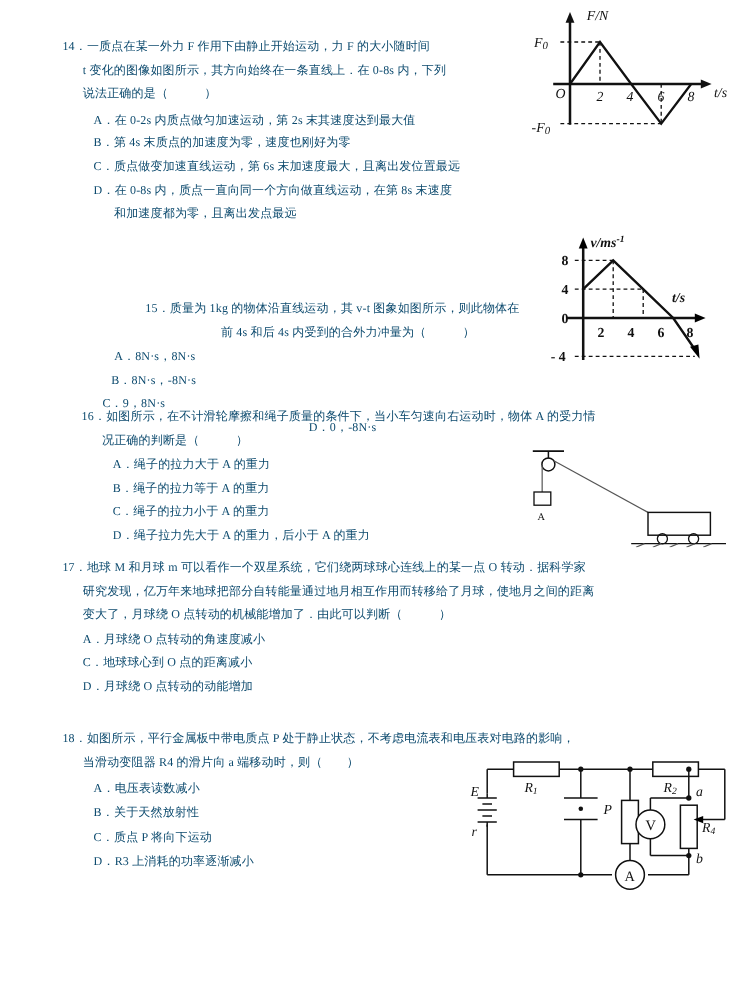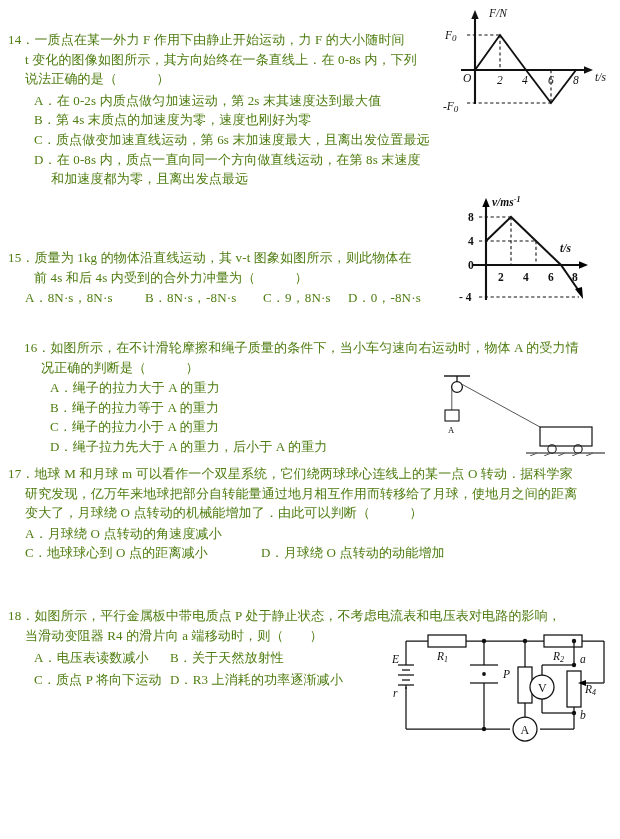--- a/index.html
+++ b/index.html
@@ -16,29 +16,30 @@
     overflow: hidden;
   }
   .page {
     position: relative;
     width: 620px;
     height: 839px;
   }
   
   .qblock {
     position: absolute;
-    font-size: 13px;
+    font-size: 10px;
     line-height: 19.6px;
-    color: #4d7c0f;
+    color: #0c4a6e;
     letter-spacing: 0.15px;
+    margin-left: 44px;
   }
   .qline { white-space: nowrap; }
   .indent1 { padding-left: 17px; }
   .indent2 { padding-left: 26px; }
-  .opt-row { display: flex; }
+  .opt-row { display: flex; flex-direction: column; }
   .opt-row > span { white-space: nowrap; }
 
   
   .fig {
     position: absolute;
   }
   svg { display: block; }
   .gl { stroke: #111; fill: none; }
   .thick { stroke-width: 2.1; }
   .dash { stroke-dasharray: 3.2 2.6; stroke-width: 1.1; stroke: #111; fill: none; }
@@ -102,21 +103,21 @@
 
       <line class="dash" x1="24" y1="33" x2="57" y2="33"></line>
       <line class="dash" x1="57" y1="33" x2="57" y2="68"></line>
       <line class="dash" x1="24" y1="101" x2="108" y2="101"></line>
       <line class="dash" x1="108" y1="68" x2="108" y2="101"></line>
 
       <polyline class="gl" style="stroke-width:1.9" points="32,68 57,33 83,68 108,101 133,68"></polyline>
     </svg>
   </div>
 
-  <div class="qblock" style="left:8px; top:248px; width:450px;">
+  <div class="qblock" style="left:8px; top:248px; width:450px;text-align:center;">
     <div class="qline">15．质量为 1kg 的物体沿直线运动，其 v-t 图象如图所示，则此物体在</div>
     <div class="qline indent2">前 4s 和后 4s 内受到的合外力冲量为（　　　）</div>
     <div class="opt-row indent1" style="margin-top:1px">
       <span style="width:120px">A．8N·s，8N·s</span>
       <span style="width:118px">B．8N·s，-8N·s</span>
       <span style="width:85px">C．9，8N·s</span>
       <span>D．0，-8N·s</span>
     </div>
   </div>
 

